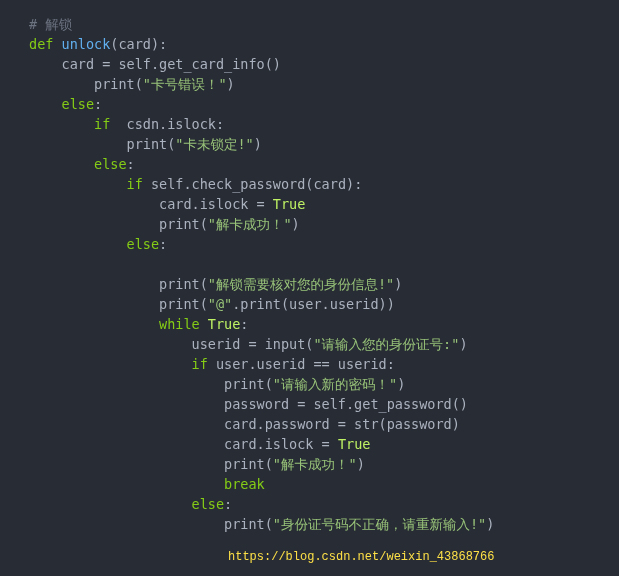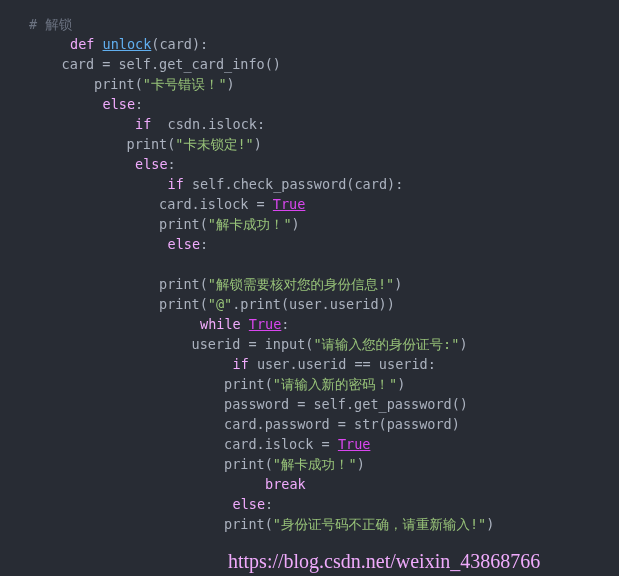--- a/index.html
+++ b/index.html
@@ -25,33 +25,33 @@
     height: 20px;
     line-height: 20px;
     font-size: 13.5px;
     white-space: pre;
     padding-left: 29px;
     letter-spacing: 0px;
   }
   .tok { white-space: pre; }
   
   .c-comment  { color: #6b7280; }
-  .c-keyword  { color: #f0abfc; margin-left: 41px; }
-  .c-builtin  { color: #d946ef; text-decoration: underline; }
-  .c-func     { color: #61afef; text-decoration: underline; }
+  .c-keyword  { color: #84cc16; }
+  .c-builtin  { color: #bef264; }
+  .c-func     { color: #61afef; }
   .c-plain    { color: #abb2bf; }
   .c-string   { color: #98c379; }
 
   #watermark {
     position: absolute;
     left: 228px;
     top: 550px;
-    font-family: Liberation Serif, serif;
-    font-size: 20px;
-    color: #f0abfc;
+    font-family: Liberation Mono, monospace;
+    font-size: 12px;
+    color: #fde047;
     white-space: pre;
     letter-spacing: 0px;
   }
 </style>
 </head>
 <body>
 
 <div id="code-editor">
   <div id="code-lines">
       <div class="code-line"><span class="tok c-comment"># 解锁</span></div>

